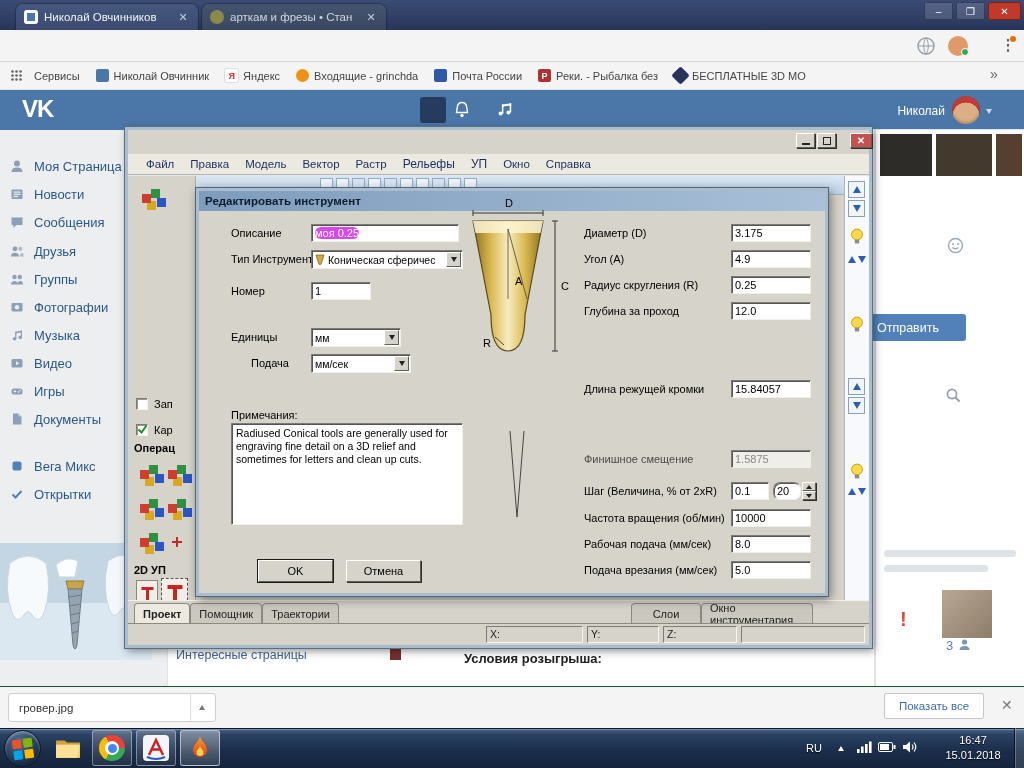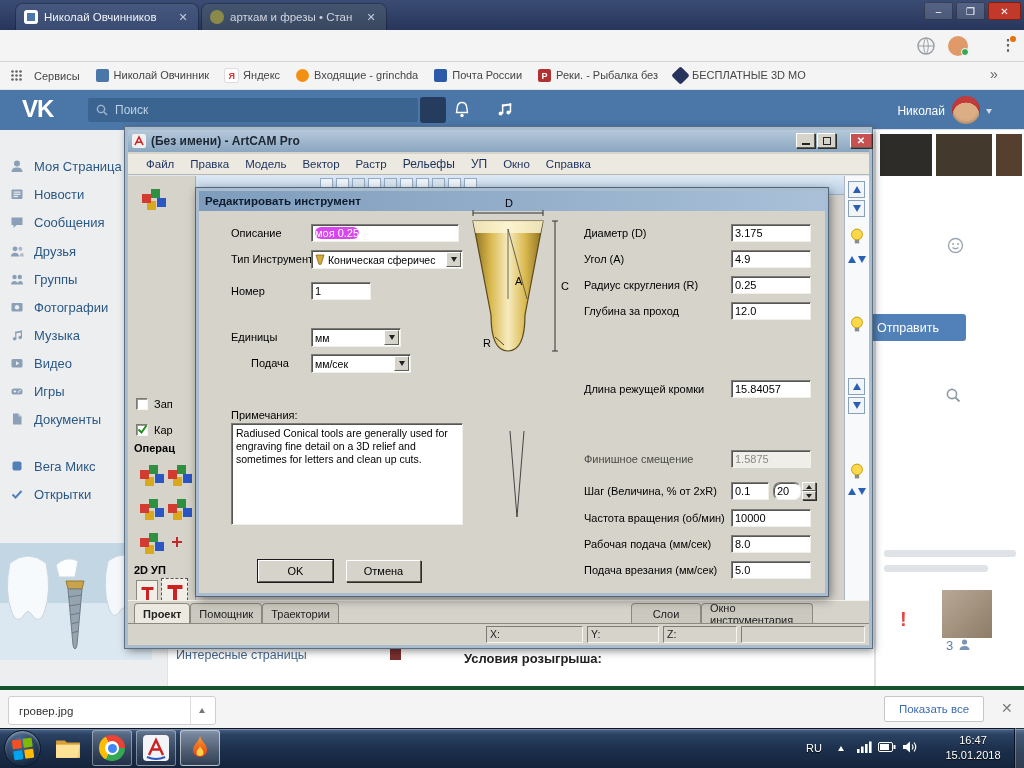--- a/index.html
+++ b/index.html
@@ -16,21 +16,21 @@
   .tabclose{width:14px;height:14px;color:#c3cadc;font-size:11px;line-height:14px;text-align:center;margin-left:6px;}
   .favsq{width:14px;height:14px;border-radius:3px;margin-right:6px;flex:none;}
   .winctl{top:2px;height:18px;display:flex;align-items:center;justify-content:center;color:#fff;font-size:10px;
           background:rgba(255,255,255,.14);border:1px solid rgba(0,0,0,.35);border-radius:2px;}
   .toolbar{left:0;top:30px;width:1024px;height:32px;background:#f4f4f4;border-bottom:1px solid #d4d4d4;}
   .urlbox{left:98px;top:35px;width:802px;height:23px;background:#fff;border:1px solid #cfcfcf;border-radius:3px;
           display:flex;align-items:center;padding:0 8px;font-size:12px;color:#333;}
   .secure{color:#0b8043;font-weight:bold;font-size:11.5px;margin:0 6px 0 5px;}
   .bookbar{left:0;top:62px;width:1024px;height:28px;background:#f4f4f4;border-bottom:1px solid #e2e2e2;
            display:flex;align-items:center;font-size:11px;color:#454545;}
-  .bm{display:flex;align-items:flex-start;margin-right:16px;}
+  .bm{display:flex;align-items:center;margin-right:16px;}
   .bm .lbl{margin-left:5px;}
   .fav{width:13px;height:13px;border-radius:2px;flex:none;display:flex;align-items:center;justify-content:center;color:#fff;font-size:9px;font-weight:bold;}
 
   
   .vkheader{left:0;top:90px;width:1024px;height:40px;background:#4a76a8;}
   .vklogo{left:22px;top:95px;color:#fff;font-size:24px;font-weight:bold;letter-spacing:-1px;}
   .vksearch{left:88px;top:98px;width:330px;height:24px;background:#3b6590;border-radius:2px;display:flex;align-items:center;padding:0 8px;}
   .vksearch span{color:#bdd1e4;font-size:12px;margin-left:7px;}
   .vkbody{left:0;top:130px;width:1024px;height:556px;background:#edeef0;}
   .sbitem{left:10px;height:22px;display:flex;align-items:center;}
@@ -151,27 +151,20 @@
       </span>
     <span class="bm">
         <span class="fav" style="background:#26335c;transform:rotate(45deg);"></span>
         <span class="lbl">БЕСПЛАТНЫЕ 3D МО</span>
       </span>
   </div>
   <span class="abs" style="left:990px;top:66px;color:#5f6368;font-size:14px;">»</span>
 
   <div class="abs vkheader"></div>
   <span class="abs vklogo">VK</span>
-  <div class="abs vksearch">
-    <svg width="12" height="12">
-        <circle cx="5" cy="5" r="3.6" stroke="#9db7cf" stroke-width="1.4" fill="none"></circle>
-        <path d="M8 8l3 3" stroke="#9db7cf" stroke-width="1.4"></path>
-      </svg>
-    <span>Поиск</span>
-  </div>
   <div class="abs" style="left:420px;top:97px;width:26px;height:26px;background:#253c5e;border-radius:3px;"></div>
   <svg class="abs" style="left:452px;top:99px;" width="20" height="22">
       <path d="M10 3.5c-3.4 0-4.6 2.6-4.8 5.3L4.5 13.5h11L14.8 8.8C14.6 6.1 13.4 3.5 10 3.5z" stroke="#fff" stroke-width="1.4" fill="none"></path>
       <circle cx="10" cy="16.5" r="1.7" fill="#fff"></circle>
     </svg>
   <svg class="abs" style="left:496px;top:100px;" width="18" height="18">
       <g fill="#fff">
         <circle cx="4.6" cy="13.6" r="2"></circle>
         <circle cx="12.4" cy="12.4" r="2"></circle>
         <rect x="5.9" y="4.6" width="1.5" height="9"></rect>
@@ -331,27 +324,20 @@
           <path d="M1.5 12c0-2.8 2.2-4 5-4s5 1.2 5 4z"></path>
         </g>
       </svg>
     <span class="abs nw" style="left:176px;top:518px;color:#45688e;font-size:12.5px;">Интересные страницы</span>
     <span class="abs" style="left:390px;top:519px;width:11px;height:11px;background:#7a2f2f;"></span>
     <span class="abs nw" style="left:464px;top:521px;color:#222;font-size:13px;font-weight:bold;">Условия розыгрыша:</span>
   </div>
 
   <div class="abs" style="left:125px;top:127px;width:747px;height:521px;background:#d6d3cb;border:3px solid #a9bdce;box-shadow:0 0 0 1px #5a6f82,2px 3px 8px rgba(0,0,0,.45);z-index:30;">
 
-    <div class="abs" style="left:0;top:0;width:741px;height:22px;background:linear-gradient(#b6c9db,#8aa6c0);display:flex;align-items:center;padding:0 4px;">
-      <svg width="14" height="14" style="margin-right:5px;">
-          <rect width="14" height="14" rx="2" fill="#f0f0f0"></rect>
-          <path d="M3 11 L7 3 L11 11 M4.8 8.2 h4.4" stroke="#c22" stroke-width="1.6" fill="none"></path>
-        </svg>
-      <span style="font-size:12px;font-weight:bold;color:#1d2633;">(Без имени) - ArtCAM Pro</span>
-    </div>
     <div class="abs btn95" style="left:668px;top:3px;width:19px;height:15px;">
         <span style="width:8px;border-bottom:2px solid #222;margin-top:6px;"></span>
       </div>
     <div class="abs btn95" style="left:689px;top:3px;width:19px;height:15px;">
         <span style="width:8px;height:8px;border:1.5px solid #222;"></span>
       </div>
     <div class="abs btn95" style="left:722px;top:3px;width:22px;height:15px;background:#c75050;color:#fff;font-size:10px;font-weight:bold;">✕</div>
 
     <div class="abs" style="left:0;top:24px;width:741px;height:21px;background:#ece9e1;border-bottom:1px solid #b9b6ae;display:flex;align-items:center;padding-left:10px;gap:0;">
       <span style="padding:0 8px;font-size:11.5px;color:#1b2f5e;">Файл</span>
@@ -565,21 +551,21 @@
     <input class="abs dfield" style="left: 532px; top: 318px; width: 80px;" value="10000">
     <span class="abs dlabel nw" style="left:385px;top:347px;">Рабочая подача (мм/сек)</span>
     <input class="abs dfield" style="left: 532px; top: 344px; width: 80px;" value="8.0">
     <span class="abs dlabel nw" style="left:385px;top:373px;">Подача врезания (мм/сек)</span>
     <input class="abs dfield" style="left: 532px; top: 370px; width: 80px;" value="5.0">
 
     <button class="abs btn95" style="left:59px;top:369px;width:75px;height:22px;box-shadow:0 0 0 1px #1a1a1a,1px 1px 0 #2e2e28;">OK</button>
     <button class="abs btn95" style="left:147px;top:369px;width:75px;height:22px;">Отмена</button>
   </div>
 
-  <div class="abs" style="left:0;top:686px;width:1024px;height:44px;background:#f4f4f4;border-top:4px solid #14532d;z-index:50;">
+  <div class="abs" style="left:0;top:686px;width:1024px;height:44px;background:#f4f4f4;border-top:1px solid #14532d;z-index:50;">
     <div class="abs" style="left:8px;top:6px;width:208px;height:29px;background:#fff;border:1px solid #cfcfcf;border-radius:3px;display:flex;align-items:center;padding:0 10px;">
       <span style="font-size:11.5px;color:#333;flex:1;">гровер.jpg</span>
       <span style="border-left:1px solid #ddd;height:100%;margin-right:8px;"></span>
       <span class="tri-u" style="border-bottom-color:#777;"></span>
     </div>
     <button class="abs" style="left:884px;top:6px;width:100px;height:26px;background:#fff;border:1px solid #c6c6c6;border-radius:2px;font-size:11.5px;color:#3d6bb0;">Показать все</button>
     <span class="abs" style="left:1001px;top:10px;color:#7a7a7a;font-size:14px;">✕</span>
   </div>
 
   <div class="abs taskbar" style="z-index:60;"></div>

